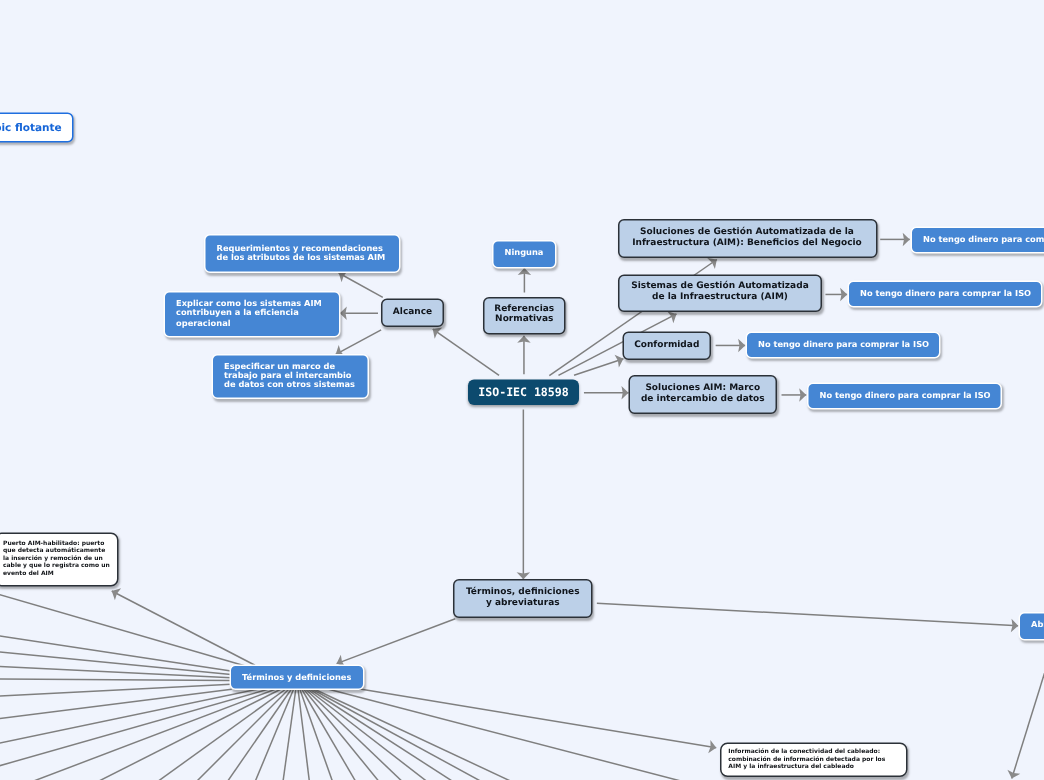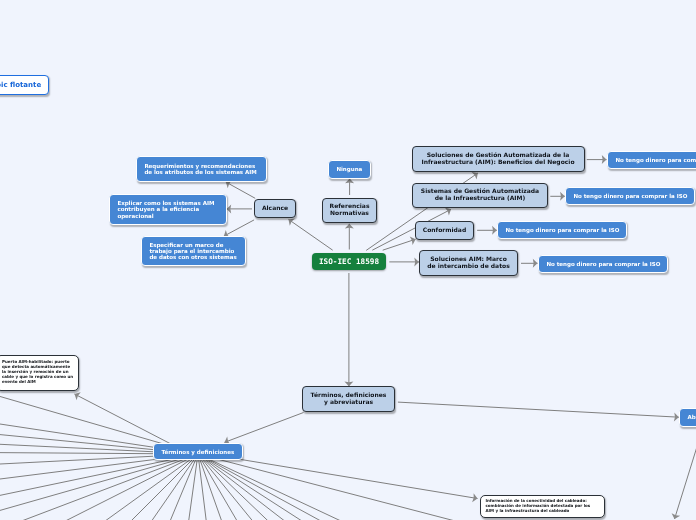--- a/index.html
+++ b/index.html
@@ -4,21 +4,21 @@
 <title>Mapa mental ISO-IEC 18598</title>
 <style>
   html,body{margin:0;padding:0;}
   body{width:696px;height:520px;overflow:hidden;background:#f0f4fd;
        font-family:"DejaVu Sans",sans-serif;-webkit-font-smoothing:antialiased;}
   #canvas{position:relative;width:696px;height:520px;overflow:hidden;background:#f0f4fd;}
   svg#links{position:absolute;left:0;top:0;width:696px;height:520px;}
   .node{position:absolute;transform:translateZ(0);box-sizing:border-box;display:flex;align-items:center;
         justify-content:center;text-align:center;font-weight:bold;
         border-radius:4px;white-space:pre-line;letter-spacing:0;}
-  .nd-root{background:#15803d;color:#ffffff;font-family:"DejaVu Sans Mono",monospace;
+  .nd-root{background:#0c4a6e;color:#ffffff;font-family:"DejaVu Sans Mono",monospace;
            font-size:7.7px;line-height:9px;border-radius:4px;
            box-shadow:0 1px 2px rgba(0,0,0,.35);}
   .nd-main{background:#bcd0e8;color:#10151c;border:1.2px solid #2b3138;
            font-size:6px;line-height:6.8px;border-radius:4px;
            box-shadow:1px 1.5px 1.5px rgba(0,0,0,.30);}
   .nd-leaf{background:#4586d4;color:#ffffff;border:1.2px solid #ffffff;
            font-size:5.5px;line-height:6.3px;border-radius:4px;
            text-align:left;justify-content:flex-start;padding-left:7.2px;
            box-shadow:1px 1.5px 1.5px rgba(0,0,0,.28);}
   .nd-note{background:#ffffff;color:#111418;border:1.2px solid #2b3138;

